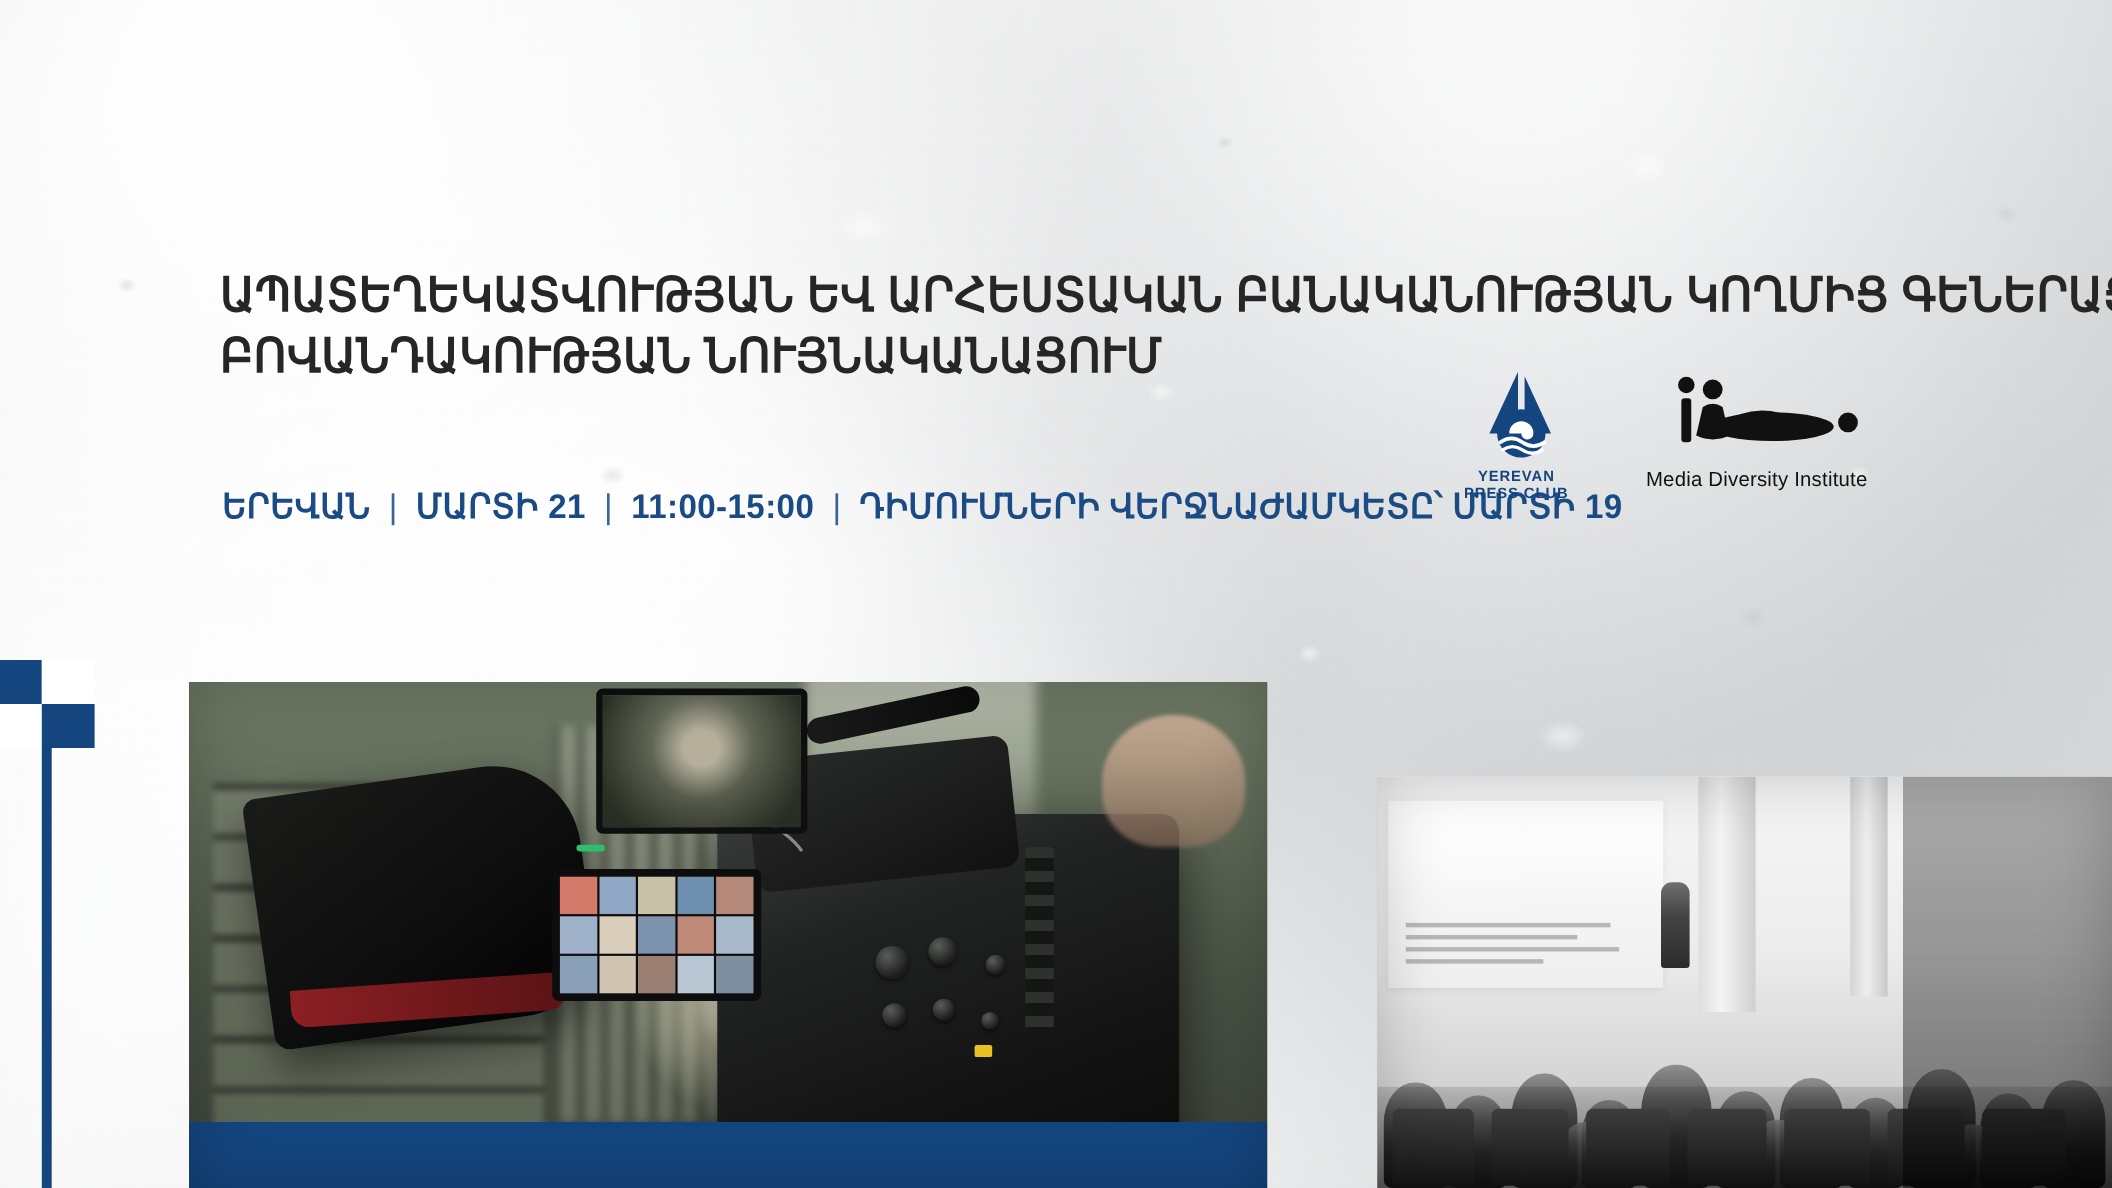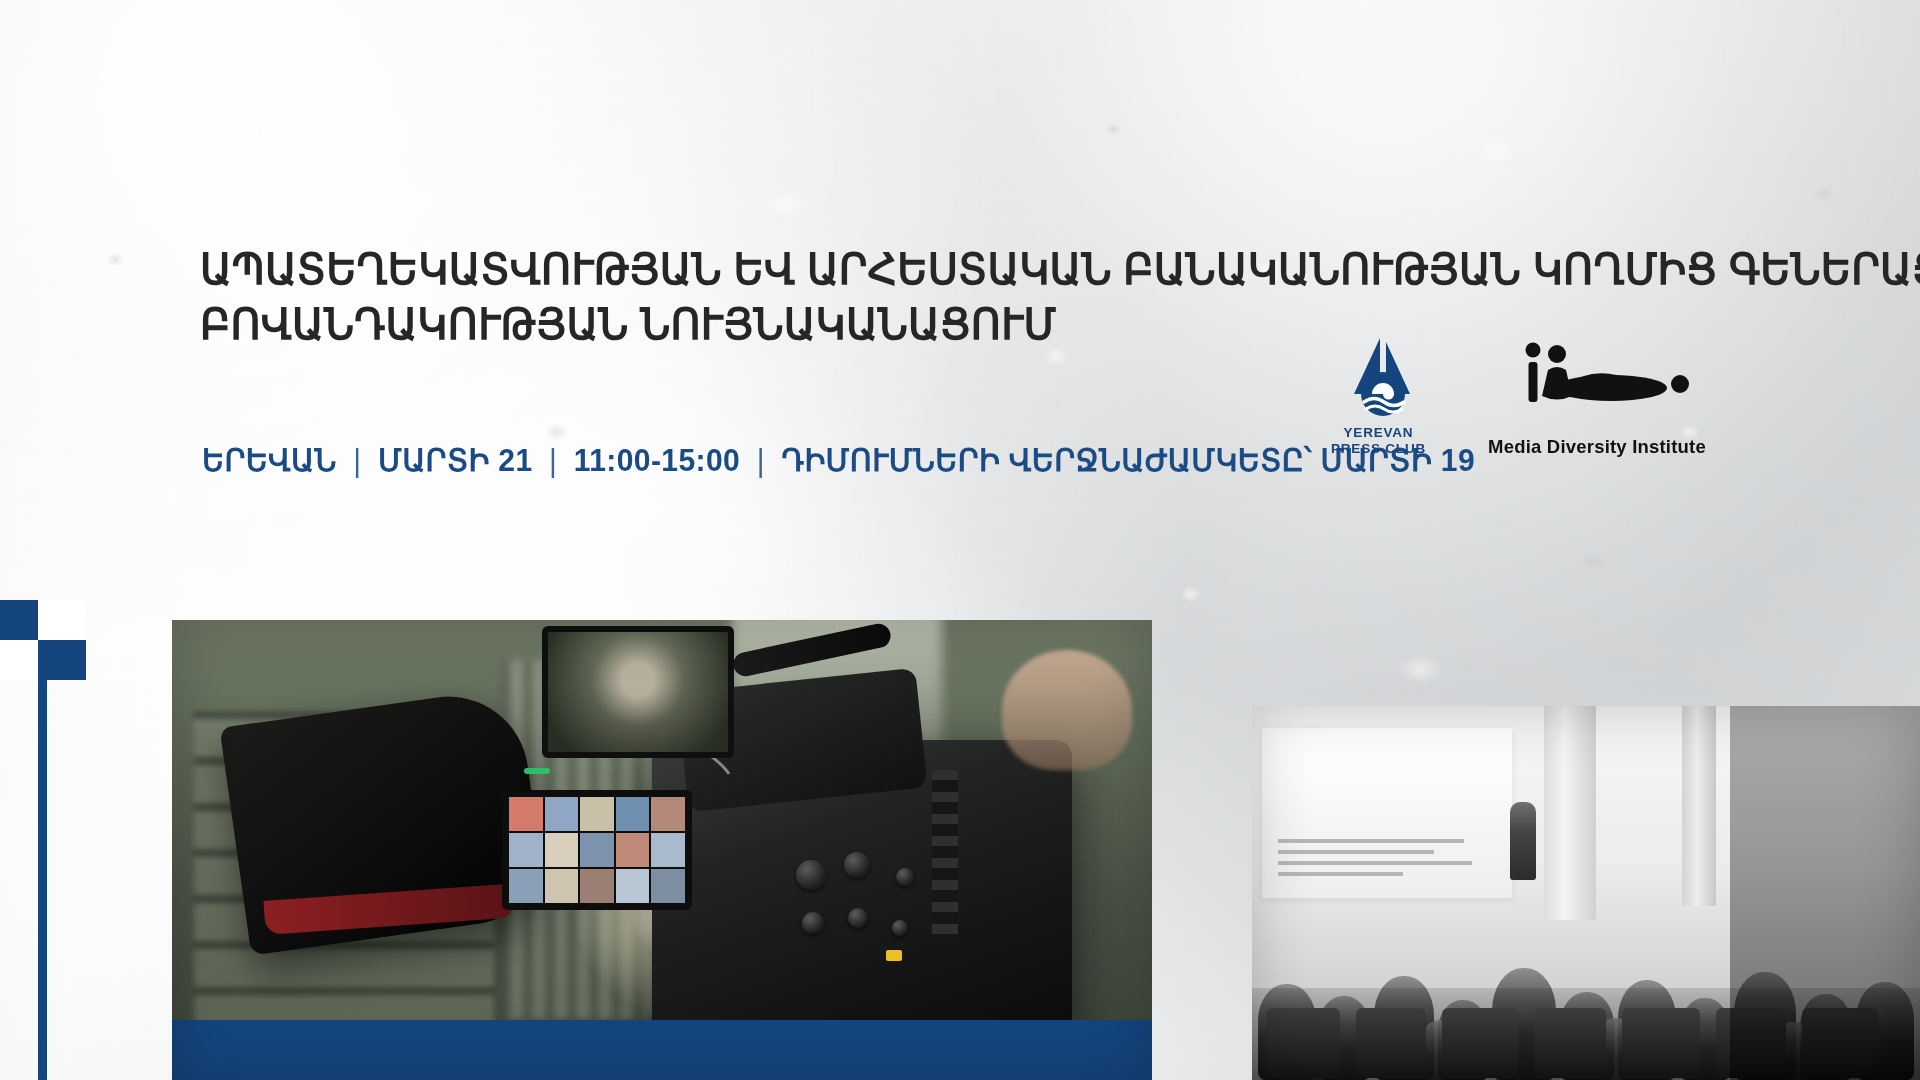--- a/index.html
+++ b/index.html
@@ -164,24 +164,24 @@
   }
   .logo-mdi {
     width: 206px;
     display: flex;
     flex-direction: column;
     align-items: center;
     padding-top: 4px;
   }
   .logo-mdi .mark { width: 196px; height: 76px; display: block; }
   .logo-mdi .mdi-name {
-    margin-top: 20px;
+    margin-top: 9px;
     color: #111111;
     font-size: 18.5px;
-    font-weight: 700;
+    font-weight: 400;
     letter-spacing: .2px;
     text-align: left;
     white-space: nowrap;
   }
 
   
   .deco-sq { position: absolute; }
   .deco-a { left: 0;  top: 600px; width: 38px; height: 40px; background: #14457f; }
   .deco-b { left: 38px; top: 600px; width: 48px; height: 40px; background: #ffffff; }
   .deco-c { left: 0;  top: 640px; width: 38px; height: 40px; background: #ffffff; }

